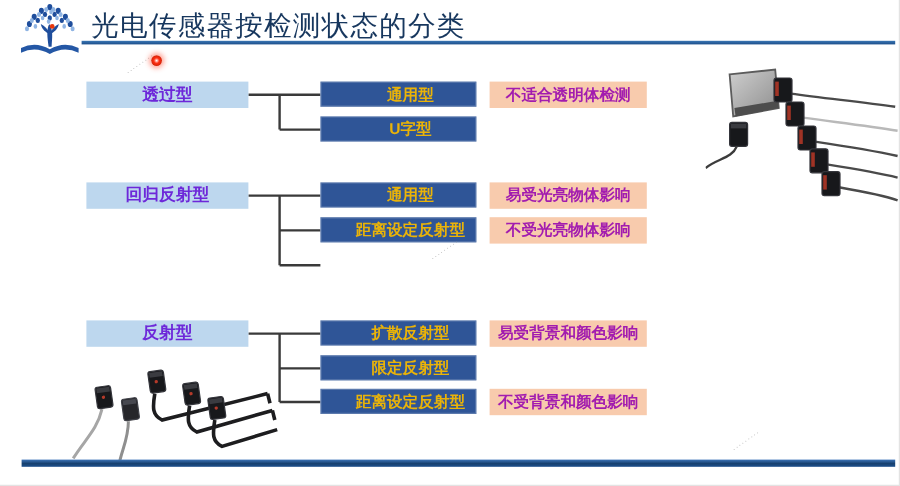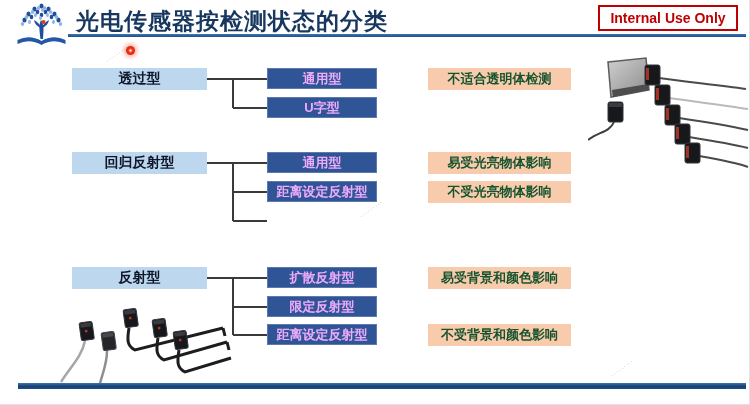--- a/index.html
+++ b/index.html
@@ -3,39 +3,39 @@
 <meta charset="utf-8">
 <style>
   html,body{margin:0;padding:0;background:#fff;}
   .slide{
     position:relative;width:750px;height:405px;background:#ffffff;overflow:hidden;
     font-family:"Liberation Sans","DejaVu Sans",sans-serif;
     box-shadow:inset -1px -1px 0 #e3e3e3;
   }
   .title{
     position:absolute;left:76px;top:6px;margin:0;
-    font-size:23px;font-weight:bold;color:#17375E;letter-spacing:1px;white-space:nowrap;
+    font-size:23px;font-weight:normal;color:#17375E;letter-spacing:1px;white-space:nowrap;
   }
   .title-underline{
     position:absolute;left:68px;top:34px;width:678px;height:3px;
     background:linear-gradient(180deg,#3a77b5,#1d4e89);
   }
   .badge{
     position:absolute;left:598px;top:5px;width:136px;height:22px;
     border:2px solid #C00000;color:#C00000;font-size:14px;font-weight:bold;
     display:flex;align-items:center;justify-content:center;background:#fff;
   }
   .box{
     position:absolute;display:flex;align-items:center;justify-content:center;
     font-weight:bold;white-space:nowrap;
   }
-  .parent{left:72px;width:135px;height:22px;background:#BDD7EE;color:#0f172a;font-size:14px;}
-  .child{left:267px;width:110px;height:21px;background:#2F5597;color:#f0abfc;font-size:13px;
-         box-shadow:inset 0 0 0 1px rgba(255,255,255,.22);}
-  .note{left:408px;width:143px;height:22px;background:#F8CBAD;color:#14532d;font-size:13px;margin-left:20px;}
+  .parent{left:72px;width:135px;height:22px;background:#BDD7EE;color:#6d28d9;font-size:14px;}
+  .child{left:267px;width:110px;height:21px;background:#2F5597;color:#eab308;font-size:13px;
+         box-shadow:inset 0 0 0 1px rgba(255,255,255,.22);padding-left:20px;}
+  .note{left:408px;width:131px;height:22px;background:#F8CBAD;color:#a21caf;font-size:13px;}
   .connectors{position:absolute;left:0;top:0;}
   .illustration{position:absolute;}
   .footer-bar{
     position:absolute;left:18px;top:383px;width:728px;height:6px;
     background:linear-gradient(180deg,#3d74b8 0%,#16406f 55%,#1d4f8c 100%);
   }
   .watermark{
     position:absolute;font-size:6px;color:#8a8a8a;opacity:.8;letter-spacing:1px;
     transform:rotate(-35deg);transform-origin:left bottom;white-space:nowrap;
   }
@@ -83,21 +83,20 @@
     </g>
     <path d="M26 37 C 25 29 24 23 26.5 18 C 30 23 29 29 28.5 37 Z" fill="#1f4e9c"></path>
     <path d="M26 26 C 22 24 20 21 19.5 18 C 23 20 25 22 26.5 25 Z" fill="#1f4e9c"></path>
     <path d="M28 26 C 32 24 34 21 34.5 18 C 31 20 29 22 27.5 25 Z" fill="#1f4e9c"></path>
     <circle cx="29" cy="20" r="2" fill="#e8380d"></circle>
     <path d="M3 38 Q 15 32 27 39 Q 39 32 51 38 L 51 42 Q 39 36 27 43 Q 15 36 3 42 Z" fill="#2457a5"></path>
   </svg>
 
   <h1 class="title">光电传感器按检测状态的分类</h1>
   <div class="title-underline"></div>
-  <div class="badge">Internal Use Only</div>
 
   <svg class="connectors" width="750" height="405" viewBox="0 0 750 405">
     <g stroke="#3a3a3a" stroke-width="2" fill="none">
       <path d="M207 79 H267 M233 79 V108 M233 108 H267"></path>
       <path d="M207 163 H267 M233 163 V221 M233 192 H267 M233 221 H267"></path>
       <path d="M207 278 H267 M233 278 V335 M233 307 H267 M233 335 H267"></path>
     </g>
   </svg>
 
   <div class="box parent" style="top:68px">透过型</div>

